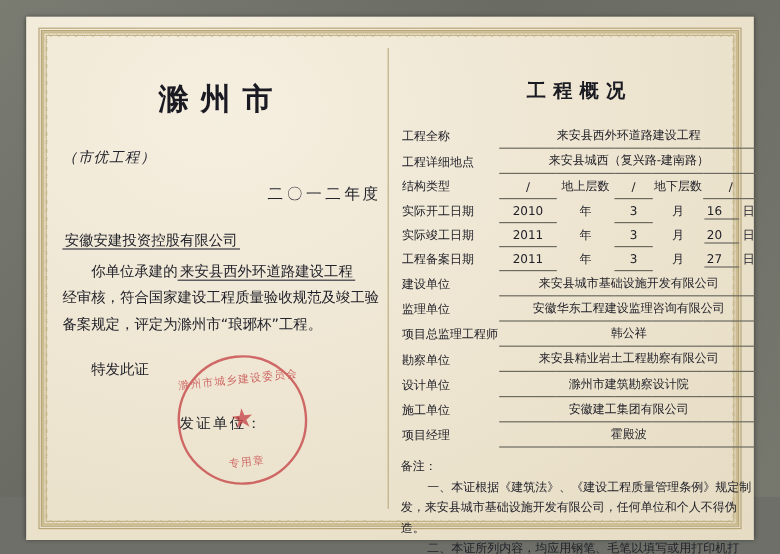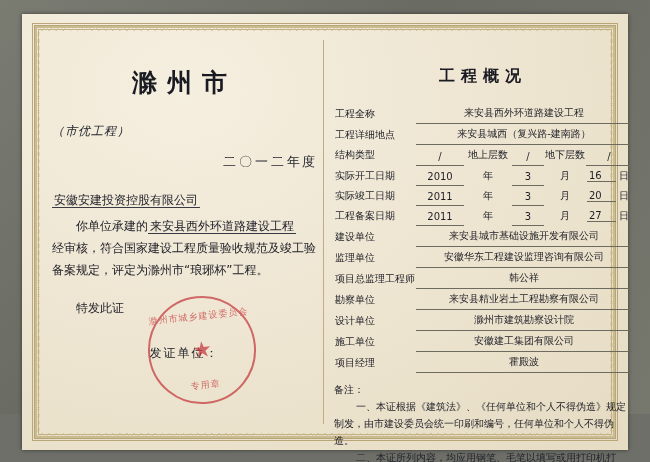--- a/index.html
+++ b/index.html
@@ -236,18 +236,18 @@
         </tr>
         <tr>
           <td class="lbl">项目经理</td>
           <td class="val" colspan="5">霍殿波</td>
         </tr>
       </tbody>
         </table>
 
       <div class="notes">
         <div class="nt">备注：</div>
-        <div class="item">一、本证根据《建筑法》、《任何单位和个人不得伪造》规定制发，由市建设委员会统一印刷和编号，任何单位和个人不得伪造。</div>
+        <div class="item">一、本证根据《建筑法》、《建设工程质量管理条例》规定制发，来安县城市基础设施开发有限公司，任何单位和个人不得伪造。</div>
         <div class="item">二、本证所列内容，均应用钢笔、毛笔以填写或用打印机打印，不得涂改。</div>
       </div>
     </div>
   </div>
 </div>
 
 </body></html>

